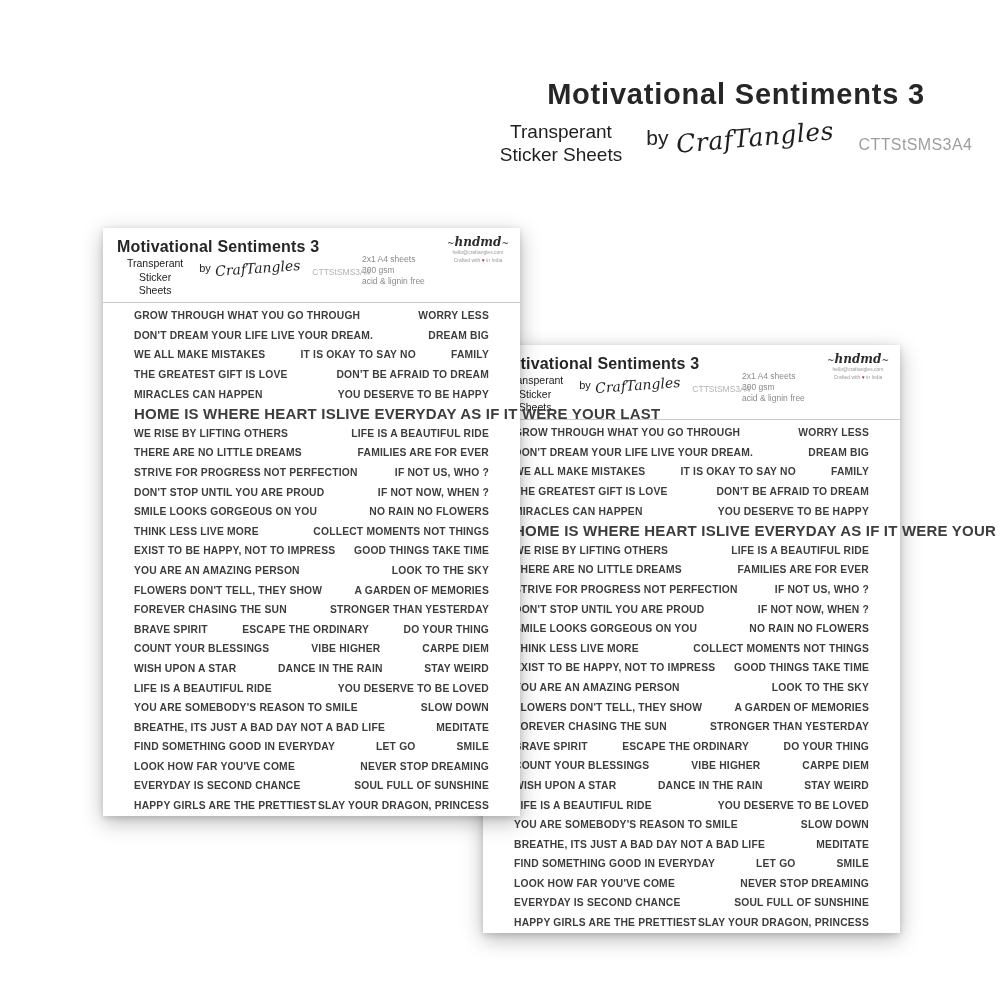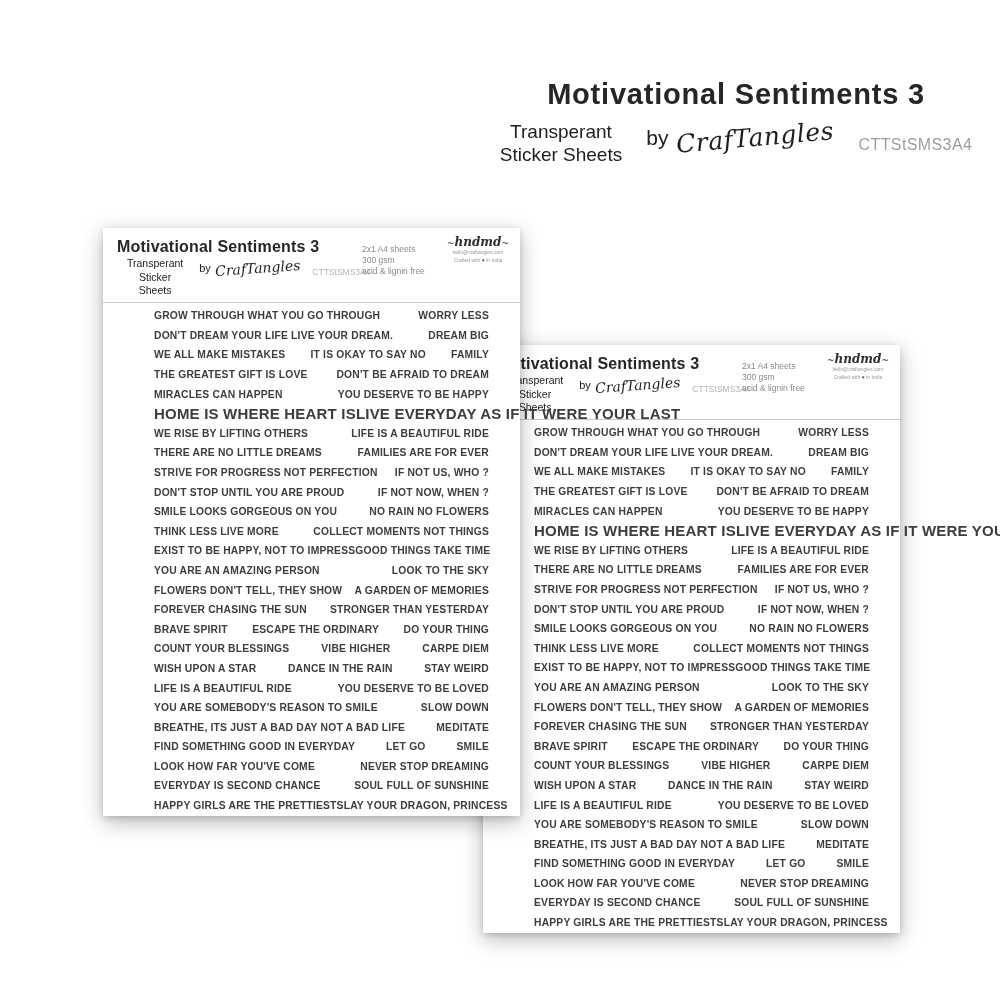--- a/index.html
+++ b/index.html
@@ -26,30 +26,30 @@
   .sheet-header{display:flex;align-items:flex-start;padding:8px 10px 0 14px;}
   .sh-left{flex:1;min-width:0;}
   .sh-title{font-size:16px;font-weight:700;color:#262626;letter-spacing:0.2px;margin-top:2px;white-space:nowrap;}
   .sh-subrow{display:flex;align-items:flex-start;margin-top:1px;}
   .sh-subtitle{text-align:center;font-size:10.5px;color:#222;line-height:1.3;margin-left:10px;}
   .sh-by{display:flex;align-items:center;gap:4px;margin-left:16px;margin-top:3px;}
   .by-word{font-size:11px;color:#222;}
   .brand-script{font-family:"DejaVu Serif", serif;font-style:italic;font-size:14px;color:#1e1e1e;
     transform:rotate(-4deg);white-space:nowrap;}
   .sh-code{font-size:8.5px;color:#b3b3b3;margin-left:12px;margin-top:10px;white-space:nowrap;}
-  .sh-specs{width:84px;font-size:8.5px;color:#8b8b8b;line-height:1.32;margin-top:8px;flex:none;white-space:nowrap;}
+  .sh-specs{width:84px;font-size:8.5px;color:#8b8b8b;line-height:1.32;margin-top:18px;flex:none;white-space:nowrap;}
   .sh-maker{width:64px;text-align:center;flex:none;}
   .hndmd{font-family:"DejaVu Serif", serif;font-style:italic;font-weight:700;font-size:12px;color:#2e2e2e;line-height:1.1;}
   .flourish{font-size:9px;color:#555;font-style:normal;}
   .maker-email,.maker-tagline{font-size:5px;color:#9a9a9a;line-height:1.5;white-space:nowrap;}
   .heart{color:#b03a2e;}
   .sh-divider{border-bottom:1px solid #c9c9c9;margin-top:4px;}
 
   .sh-lines{padding-top:3px;}
-  .line{height:19.6px;display:flex;justify-content:space-between;align-items:center;padding:0 31px;margin-left:20px;}
+  .line{height:19.6px;display:flex;justify-content:space-between;align-items:center;padding:0 31px;}
   .phrase{font-size:10.3px;font-weight:600;color:#3d3d3d;letter-spacing:0.2px;white-space:nowrap;}
   .line.small .phrase{font-size:15px;}
 </style>
 </head>
 <body>
 
 <div class="stage">
   <div class="main-header">
     <div class="main-title">Motivational Sentiments 3</div>
     <div class="main-sub">

